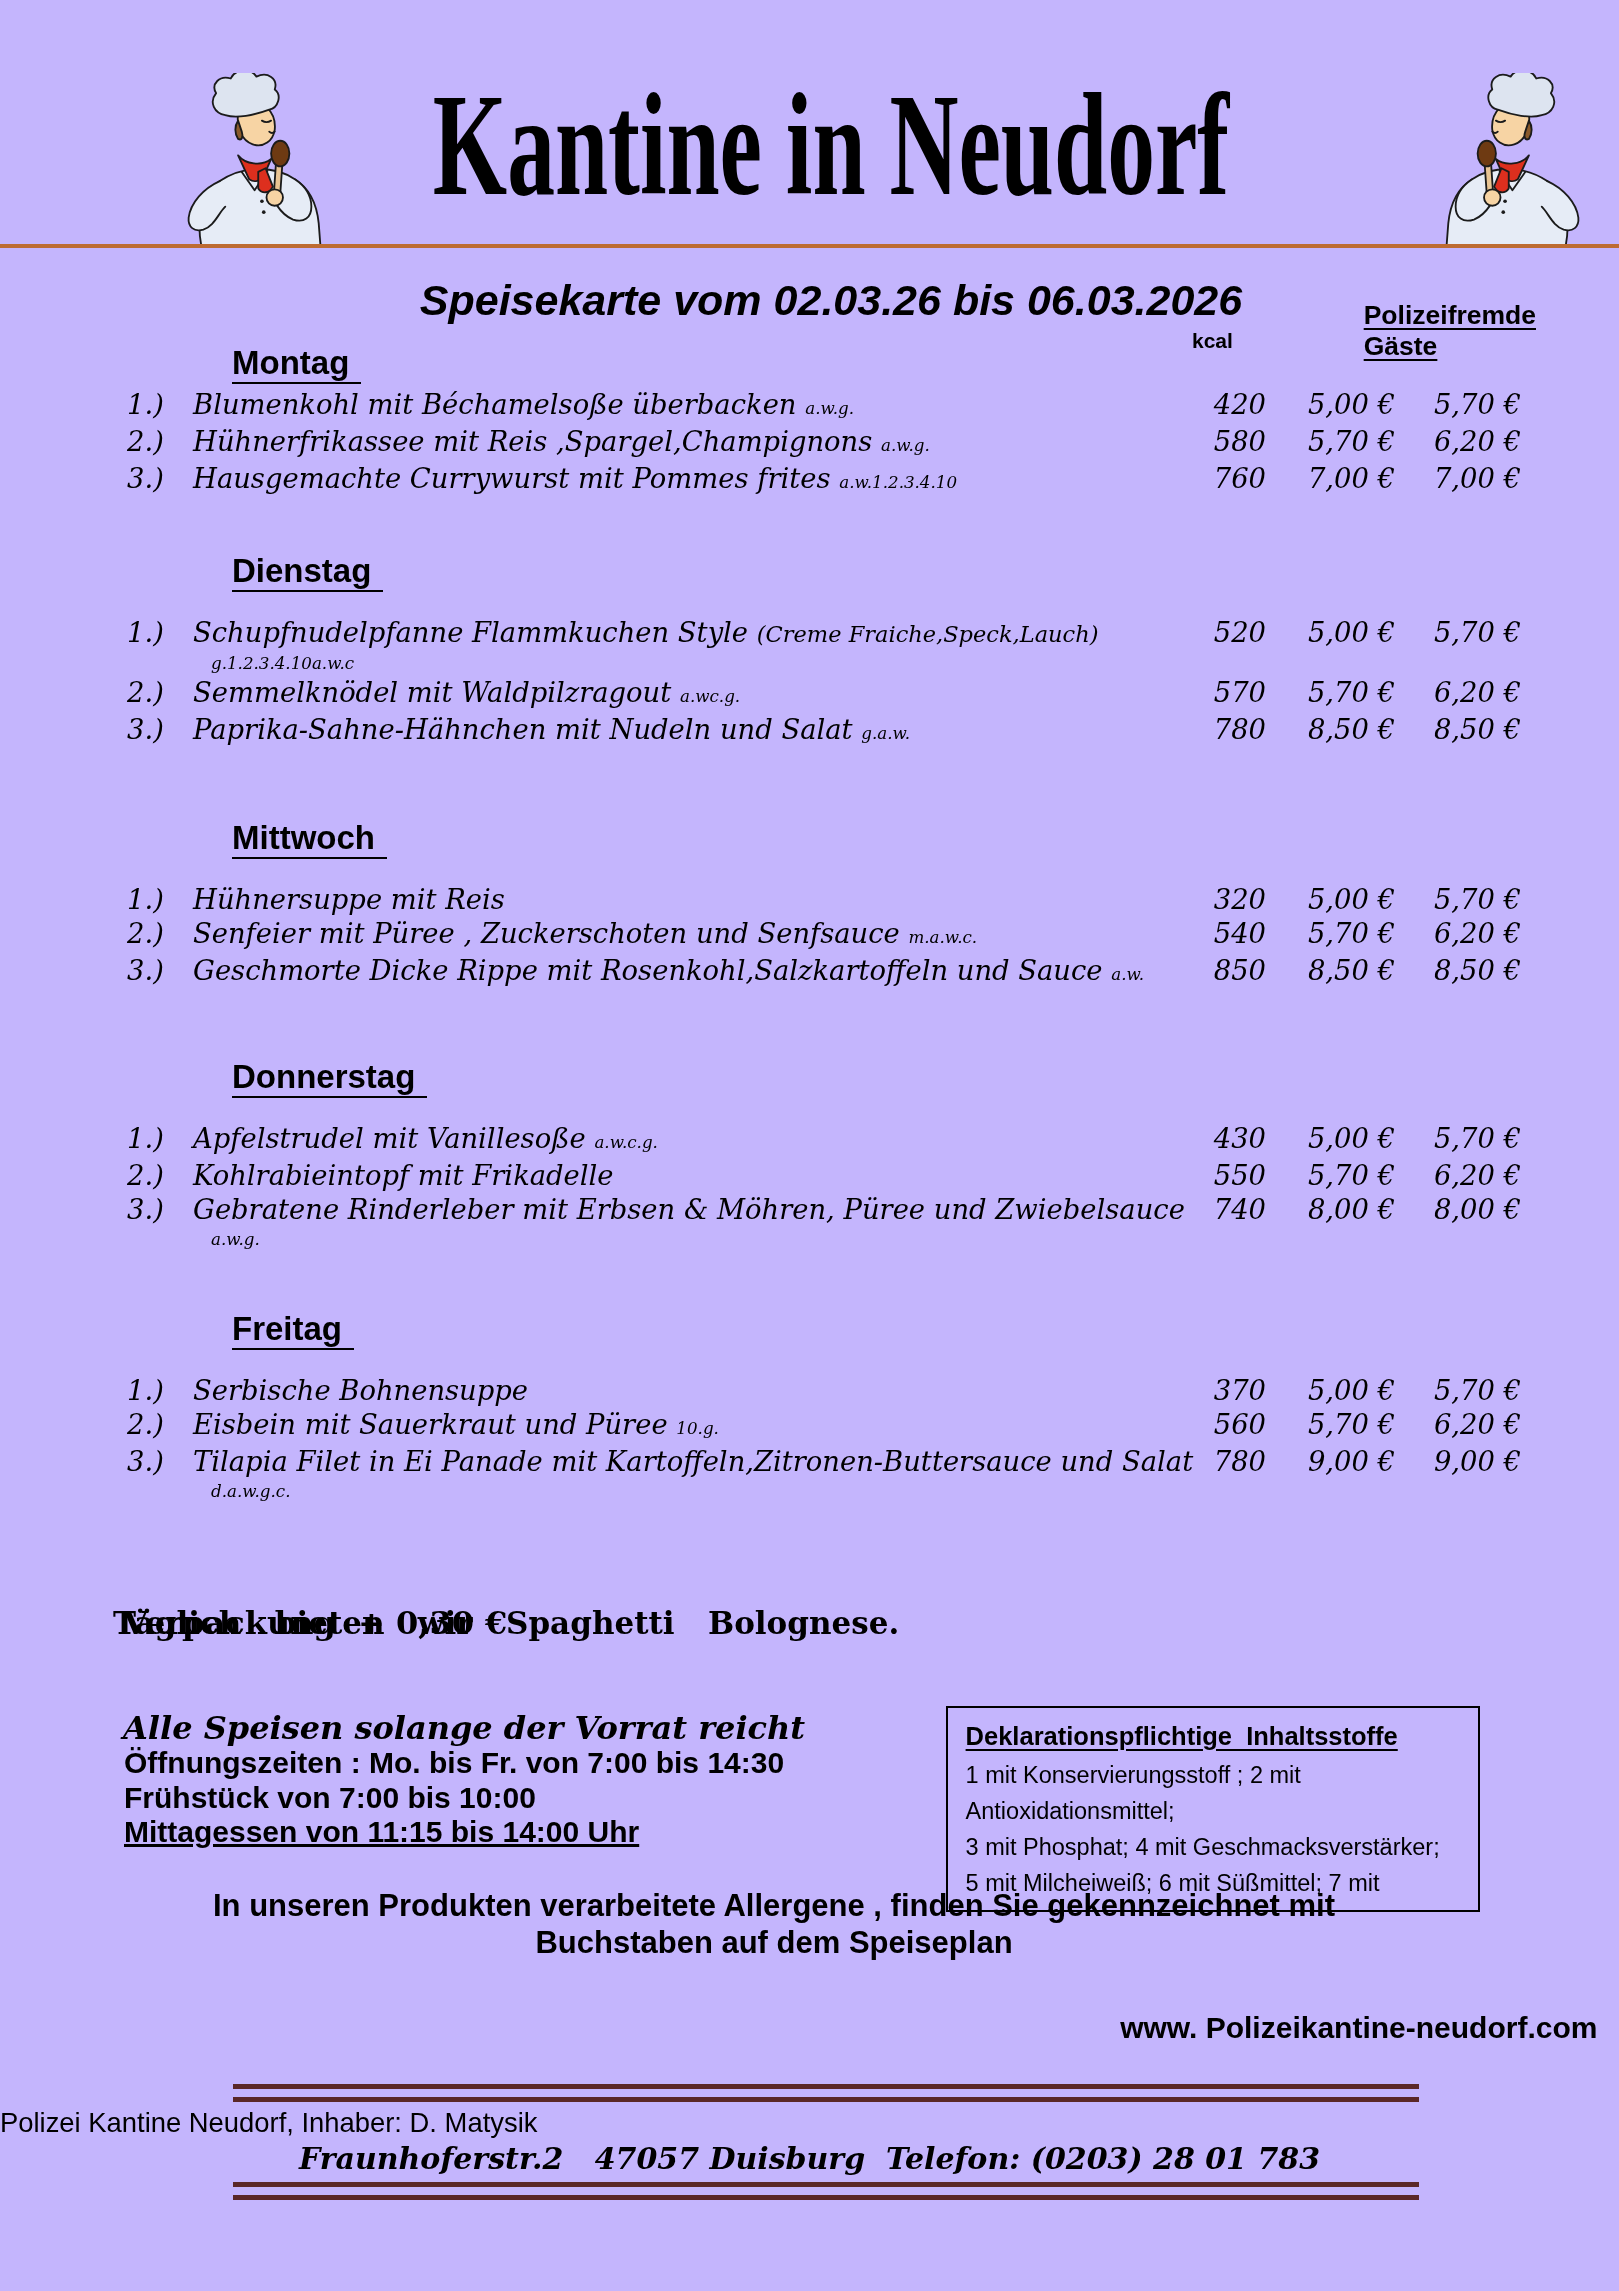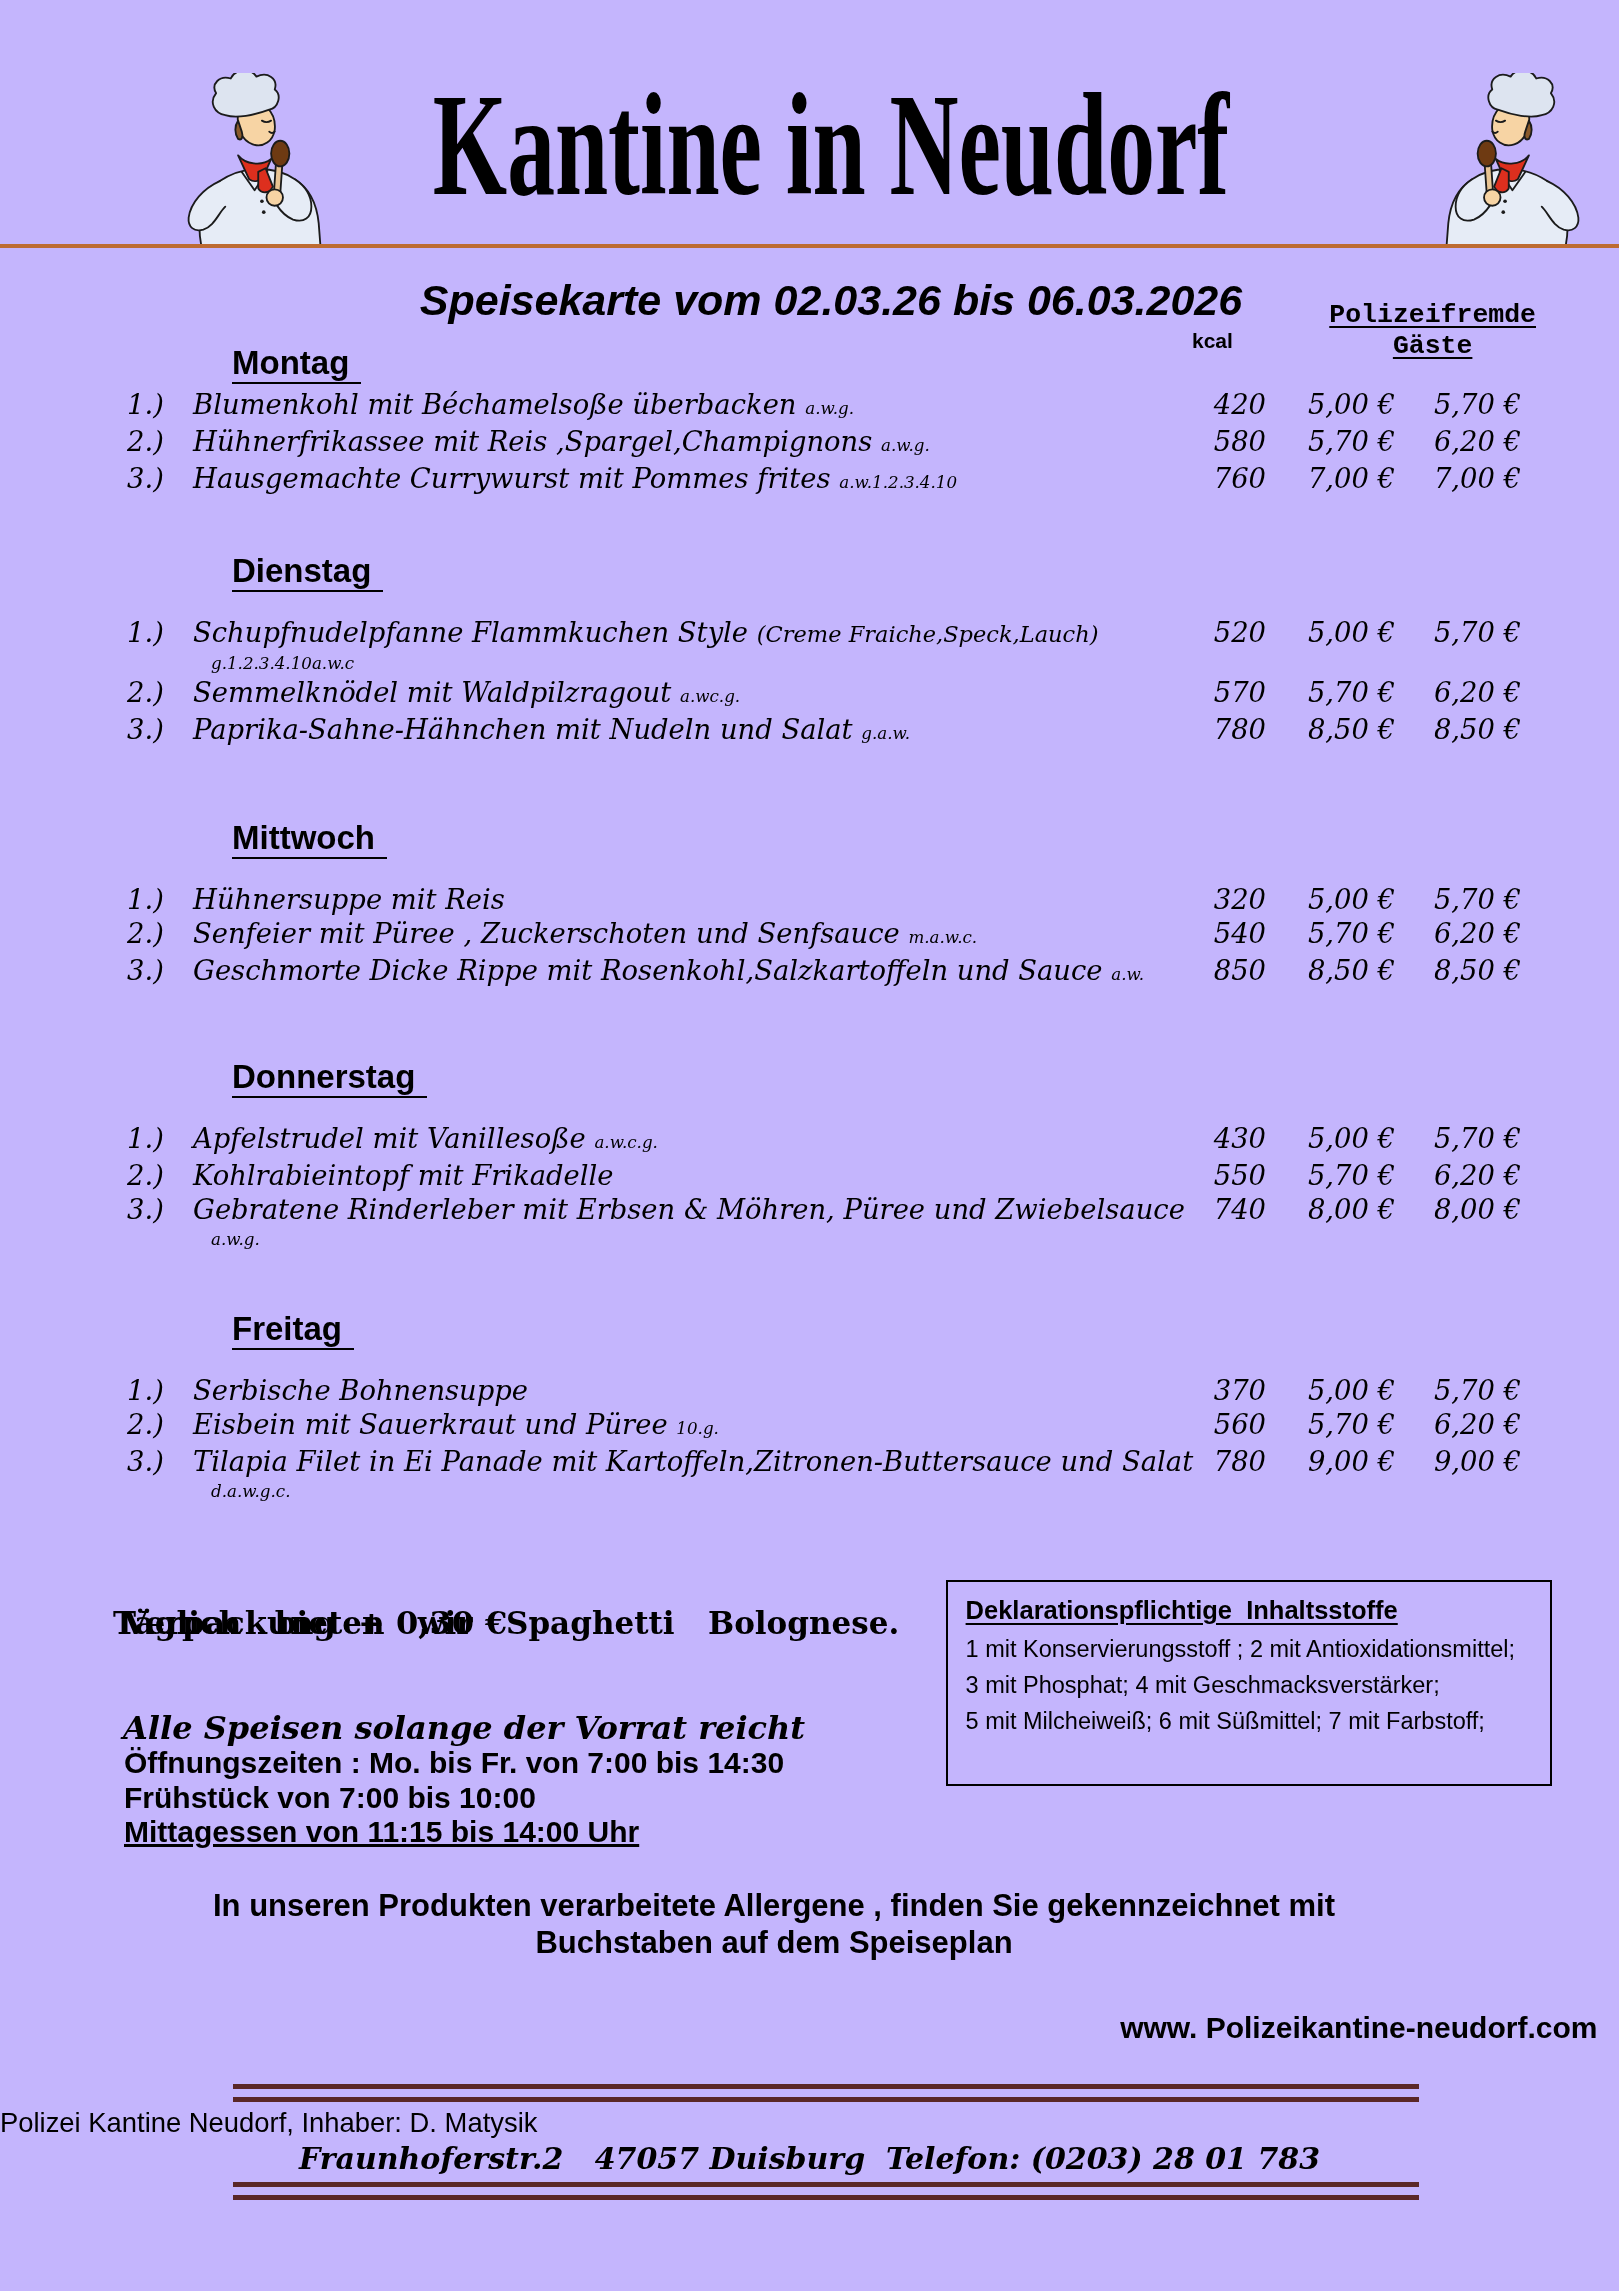--- a/index.html
+++ b/index.html
@@ -24,22 +24,22 @@
     position:absolute; top:244px; left:0; width:1619px; height:3.9px;
     background:var(--accent);
   }
   
   .menu-title {
     position:absolute; top:276px; left:43px; right:0;
     text-align:center; font-weight:bold; font-style:italic;
     font-size:43px; letter-spacing:0px;
   }
   .guests-header {
-    position:absolute; top:300px; right:83px; text-align:center;
-    font-weight:bold; font-size:26.5px; line-height:31px;font-family:Liberation Mono, monospace;
+    position:absolute; top:300px; right:83px; text-align:left;
+    font-weight:bold; font-size:26.5px; line-height:31px;
   }
   .guests-header span { text-decoration:underline; text-underline-offset:3.9px; text-decoration-thickness:2px; display:block; }
   .kcal-header {
     position:absolute; top:329px; left:1192px;
     font-weight:bold; font-size:21px;
   }
   
   .day { position:absolute; left:0; right:0; }
   .day-name {
     margin-left:232px; display:inline-block;
@@ -62,21 +62,21 @@
   .row .allerg-below { display:block; font-size:16.7px; line-height:25.5px; margin-left:18px; white-space:normal; }
   .row .kcal  { text-align:right; }
   .row .price { text-align:right; }
   
   .note-line { position:absolute; white-space:pre-wrap; }
   .nl-serif-bold   { font-family:"DejaVu Serif", serif; font-weight:bold; }
   .nl-serif-italic { font-family:"DejaVu Serif", serif; font-weight:bold; font-style:italic; }
   .nl-sans-bold    { font-weight:bold; }
   
   .decl-box {
-    position:absolute; left:946px; top:1580px; width:606px; height:206px;
+    position:absolute; left:946px; top:1706px; width:534px; height:206px;
     border:2.9px solid #000; padding:11.8px 17.6px; overflow:hidden;
   }
   .decl-title {
     font-weight:bold; font-size:25.5px; line-height:33px;
     text-decoration:underline; text-decoration-thickness:2px; text-underline-offset:3.9px;
     white-space:pre-wrap; margin-bottom:3.9px;
   }
   .decl-line { font-size:23.5px; line-height:36px; white-space:pre-wrap; }
   
   .allergen-note {

